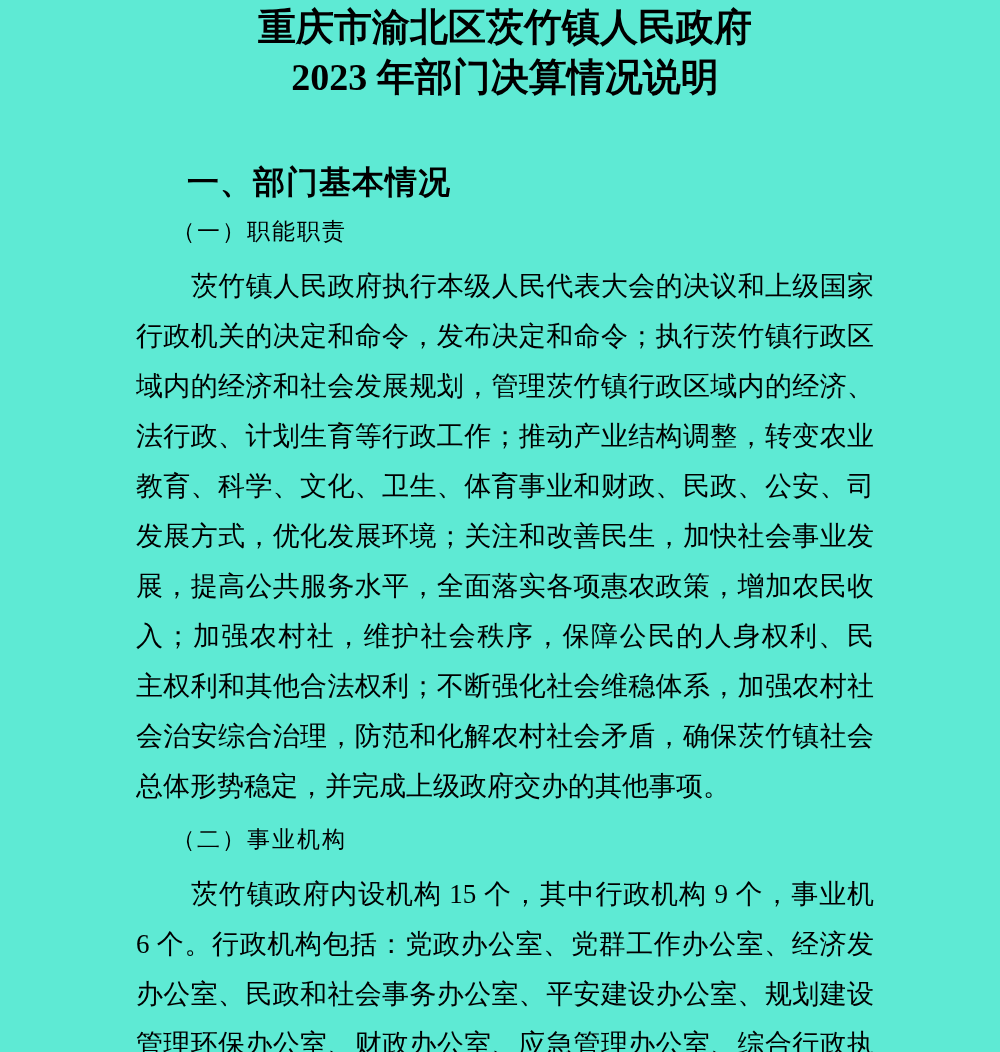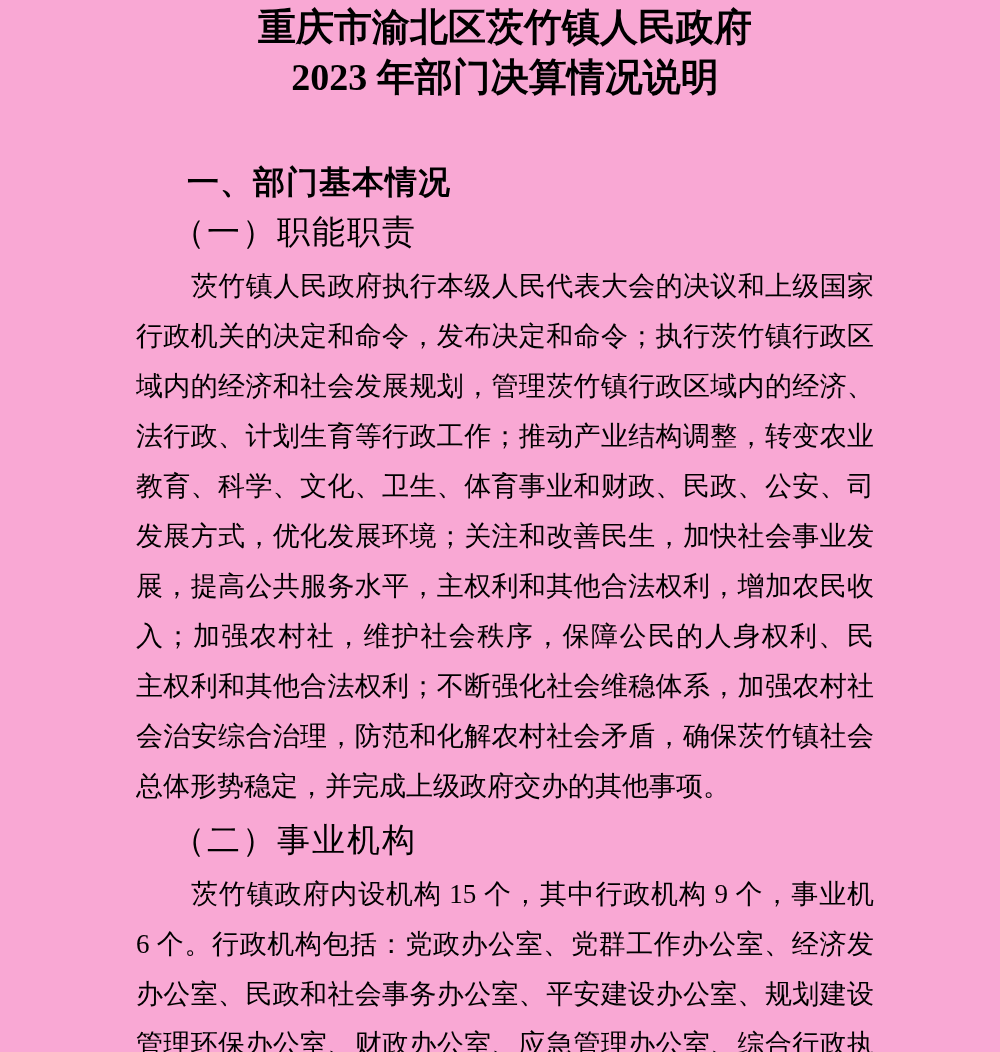--- a/index.html
+++ b/index.html
@@ -4,21 +4,21 @@
 <style>
   html, body {
     margin: 0;
     padding: 0;
     background: #ffffff;
   }
   .page {
     position: relative;
     width: 1000px;
     height: 1052px;
-    background: #f9a8d4;
+    background: #5eead4;
     color: #000000;
     overflow: hidden;
   }
   
   .doc-title {
     padding-top: 2px;
     margin-left: 132px;
     width: 746px;
     text-align: center;
     font-family: "Liberation Serif", "DejaVu Serif", serif;
@@ -41,21 +41,21 @@
     line-height: 50px;
     height: 50px;
     text-indent: 55px;
     letter-spacing: 1px;
   }
   
   .sub-heading {
     margin: 0;
     font-family: "Liberation Serif", "DejaVu Serif", serif;
     font-weight: normal;
-    font-size: 33px;
+    font-size: 23px;
     line-height: 50px;
     height: 50px;
     text-indent: 40px;
     letter-spacing: 2px;
   }
   
   .para {
     margin: 4px;
     font-family: "Liberation Serif", "DejaVu Serif", serif;
     font-size: 27px;
@@ -92,21 +92,21 @@
 
     <h3 class="sub-heading">（一）职能职责</h3>
 
     <p class="para">
       <span class="line first">茨竹镇人民政府执行本级人民代表大会的决议和上级国家</span>
       <span class="line">行政机关的决定和命令，发布决定和命令；执行茨竹镇行政区</span>
       <span class="line">域内的经济和社会发展规划，管理茨竹镇行政区域内的经济、</span>
       <span class="line">法行政、计划生育等行政工作；推动产业结构调整，转变农业</span>
       <span class="line">教育、科学、文化、卫生、体育事业和财政、民政、公安、司</span>
       <span class="line">发展方式，优化发展环境；关注和改善民生，加快社会事业发</span>
-      <span class="line">展，提高公共服务水平，主权利和其他合法权利，增加农民收</span>
+      <span class="line">展，提高公共服务水平，全面落实各项惠农政策，增加农民收</span>
       <span class="line">入；加强农村社，维护社会秩序，保障公民的人身权利、民</span>
       <span class="line">主权利和其他合法权利；不断强化社会维稳体系，加强农村社</span>
       <span class="line">会治安综合治理，防范和化解农村社会矛盾，确保茨竹镇社会</span>
       <span class="line flush-last">总体形势稳定，并完成上级政府交办的其他事项。</span>
     </p>
 
     <h3 class="sub-heading">（二）事业机构</h3>
 
     <p class="para">
       <span class="line first">茨竹镇政府内设机构 15 个，其中行政机构 9 个，事业机构</span>

